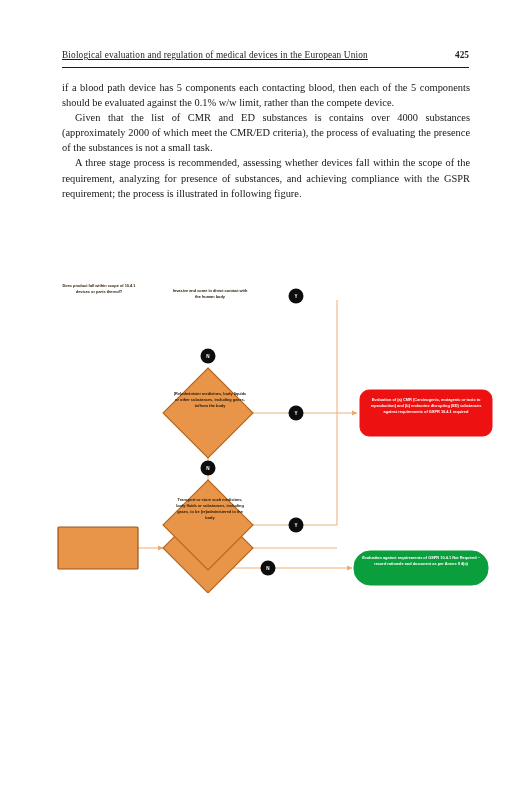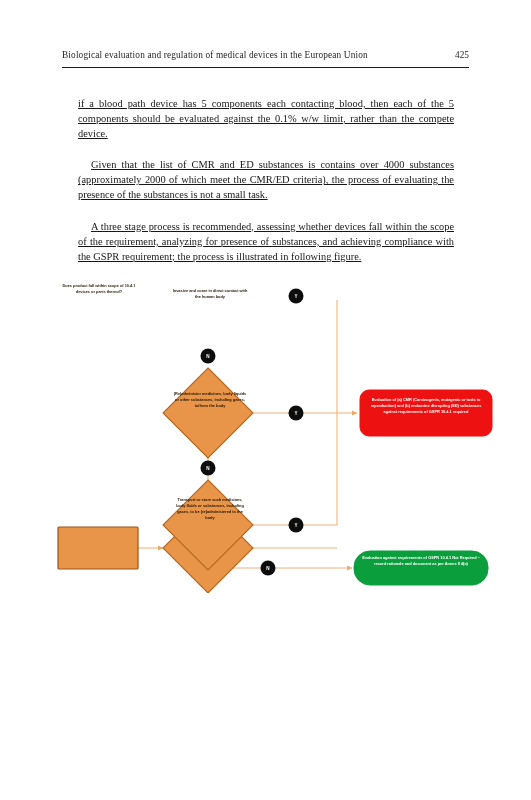--- a/index.html
+++ b/index.html
@@ -25,27 +25,28 @@
     height: 22px;
   }
   .running-head {
     position: absolute;
     left: 0;
     top: 0;
     font-size: 9.3px;
     letter-spacing: 0.15px;
     color: #1d1d1d;
     white-space: nowrap;
+    text-decoration: underline;
   }
   .folio {
     position: absolute;
     right: 0;
     top: 0;
     font-size: 9.3px;
-    font-weight: normal;
+    font-weight: bold;
     color: #1d1d1d;
   }
   .header-rule {
     position: absolute;
     left: 62px;
     top: 67px;
     width: 407px;
     height: 1.1px;
     background: #1a1a1a;
   }
@@ -55,22 +56,21 @@
     position: absolute;
     left: 62px;
     top: 80px;
     width: 408px;
     font-size: 10.4px;
     line-height: 15.1px;
     text-align: justify;
     color: #171717;
   }
   .body-text p {
-    margin: 16px;
-    text-decoration: underline;
+    margin: 0;
   }
   .body-text p.indent {
     text-indent: 13px;
   }
 
   
   .flowchart {
     position: absolute;
     left: 0;
     top: 248px;

